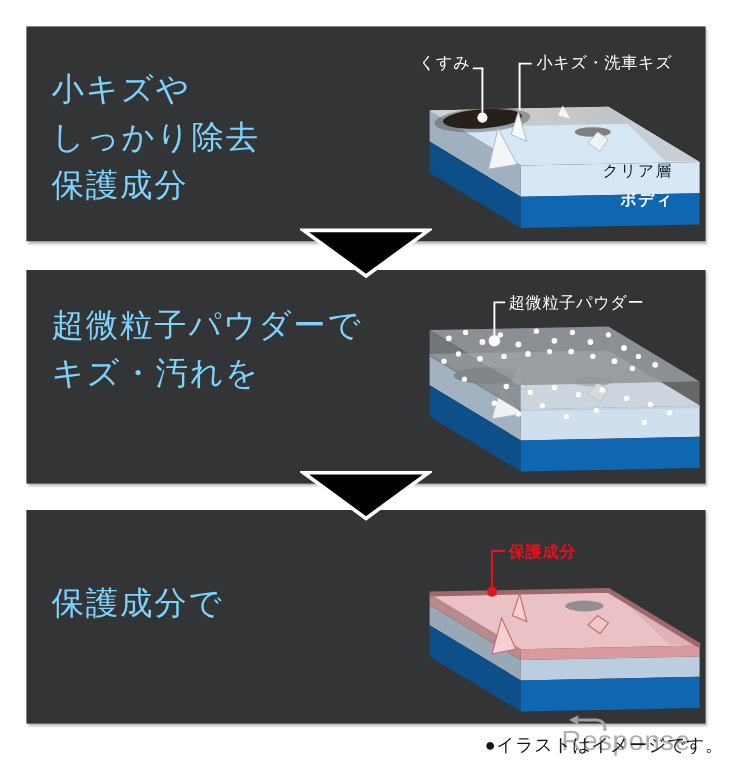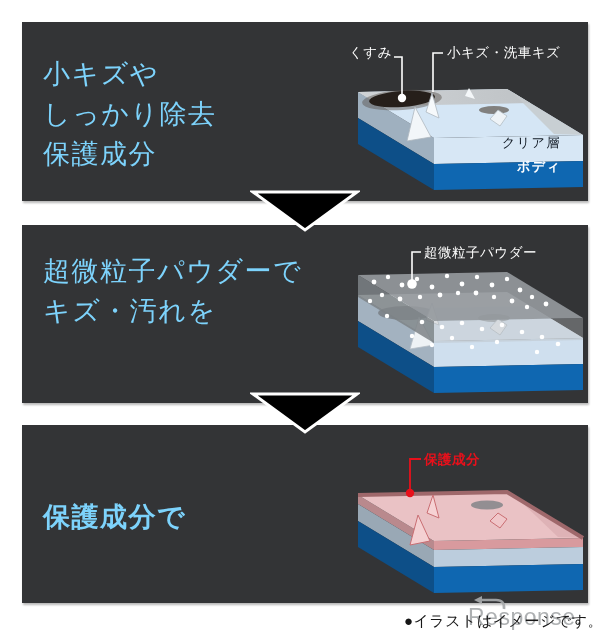--- a/index.html
+++ b/index.html
@@ -5,21 +5,21 @@
   html,body{margin:0;padding:0;background:#ffffff;}
   body{width:612px;height:640px;font-family:"Liberation Sans","DejaVu Sans",sans-serif;}
   .stage{position:relative;width:612px;height:640px;overflow:hidden;background:#ffffff;}
   .panel{position:absolute;left:22px;width:566px;background:#333436;box-shadow:1px 2px 2px rgba(0,0,0,0.28);}
   #panel1{top:22px;height:179px;}
   #panel2{top:225px;height:178px;}
   #panel3{top:425px;height:178px;}
   .headline{position:absolute;left:21px;color:#7dd3fc;font-size:27px;line-height:40px;letter-spacing:1.5px;font-weight:500;white-space:nowrap;}
   #panel1 .headline{top:32px;}
   #panel2 .headline{top:26px;font-family:Liberation Serif, serif;}
-  #panel3 .headline{top:72px;font-weight:bold;}
+  #panel3 .headline{top:58px;}
   .illus{position:absolute;top:0;right:0;width:266px;height:100%;}
   .illus svg{position:absolute;left:0;top:0;}
   .lbl{position:absolute;font-size:13.5px;color:#ffffff;white-space:nowrap;letter-spacing:0.5px;z-index:2;}
   .lbl.red{color:#e8101b;font-weight:bold;}
   .layer-lbl{position:absolute;font-size:13px;letter-spacing:1.5px;white-space:nowrap;z-index:2;}
   .layer-lbl.dark{color:#0d1620;}
   .layer-lbl.light{color:#ffffff;font-weight:bold;}
   .arrow{position:absolute;left:250px;width:110px;height:44px;z-index:5;}
   #arrow1{top:189px;}
   #arrow2{top:391px;}

